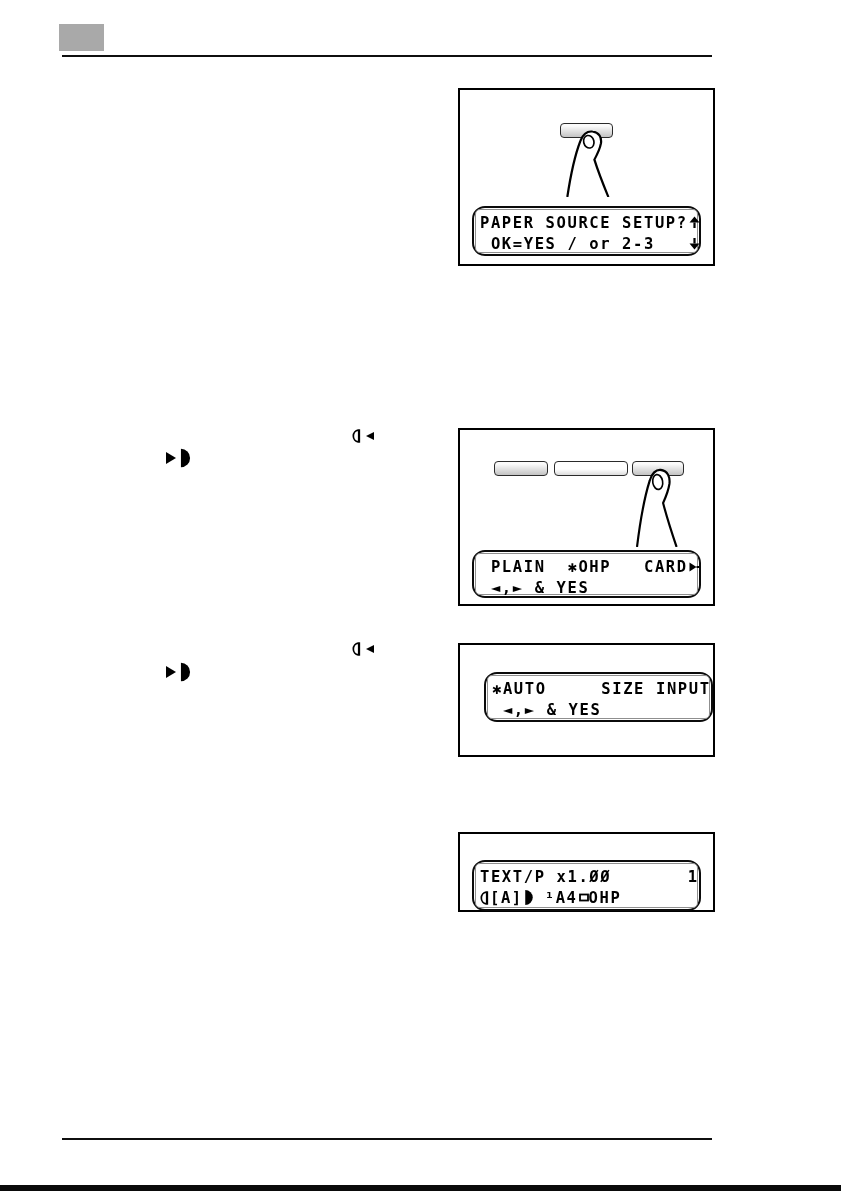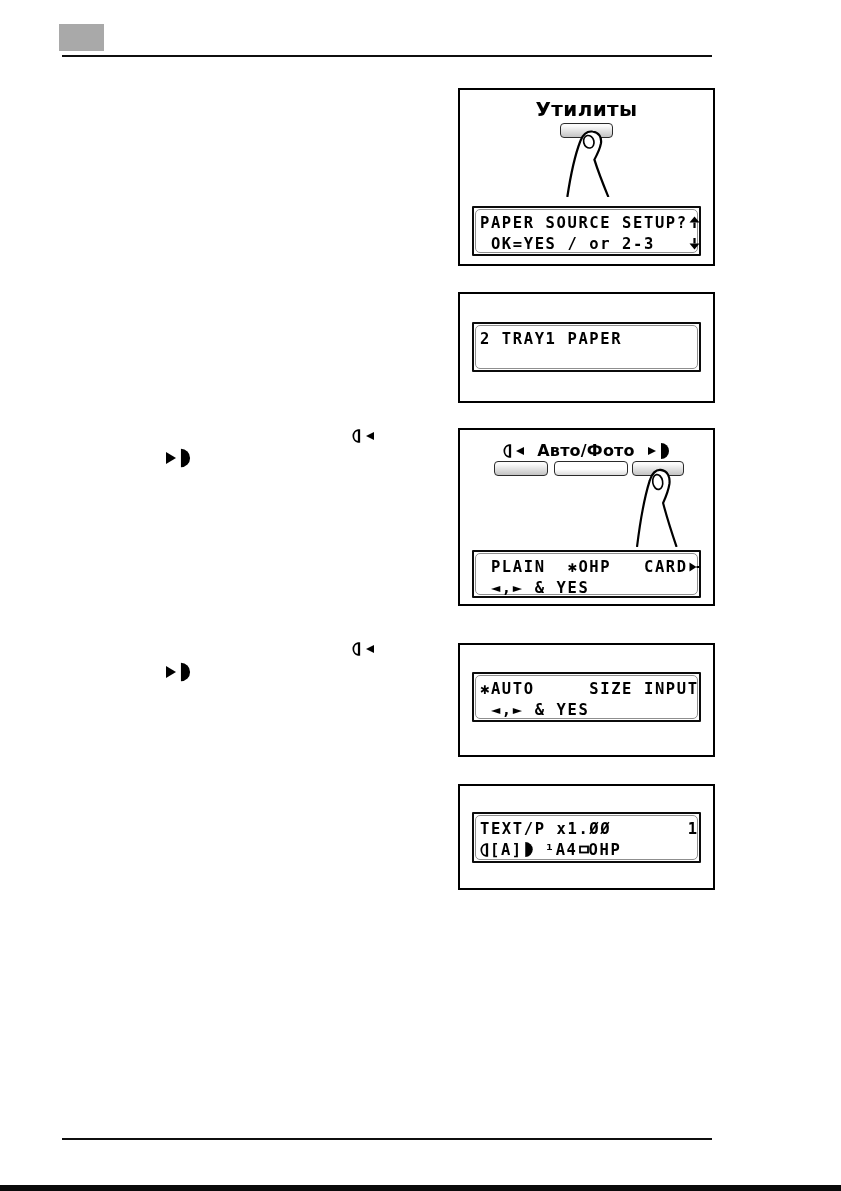--- a/index.html
+++ b/index.html
@@ -12,33 +12,33 @@
   .rule.top{top:55px;}
   .rule.bottom{top:1138px;}
   .edge-strip{position:absolute;left:0;top:1185px;width:841px;height:6px;background:#0a0a0a;}
 
   
   .panel{position:absolute;left:458px;width:257px;border:2px solid #000;background:#fff;box-sizing:border-box;}
   .p1{top:88px;height:178px;}
   .p2{top:292px;height:111px;}
   .p3{top:428px;height:178px;}
   .p4{top:643px;height:114px;}
-  .p5{top:784px;height:106px;}
+  .p5{top:832px;height:80px;}
 
   .ptitle{font-weight:bold;text-align:center;}
   .t1{margin-top:7px;font-size:20px;letter-spacing:.4px;}
   .t3{font-size:16px;letter-spacing:.2px;}
 
   
   .kbtn{position:absolute;height:15px;border:1.6px solid #2b2b2b;border-radius:4px;
         background:linear-gradient(180deg,#fbfbfb 15%,#c3c3c3 100%);box-sizing:border-box;}
   .kbtn.white{background:linear-gradient(180deg,#ffffff 55%,#dcdcdc 100%);}
 
   
-  .lcd{position:absolute;left:12px;width:229px;border:2px solid #0b0b0b;border-radius:1px;
+  .lcd{position:absolute;left:12px;width:229px;border:2px solid #0b0b0b;border-radius:13px;
        padding:1px;box-sizing:border-box;background:#fff;}
   .lcd-in{border:1px solid #8f8f8f;border-radius:5px;height:100%;box-sizing:border-box;
           padding:2px 2px 0 4px;background:#fff;}
   .lcd-line{display:flex;align-items:center;height:21px;white-space:pre;
             font-family:"DejaVu Sans Mono","DejaVu Sans",monospace;font-weight:bold;
             font-size:15.5px;letter-spacing:1.6px;}
 
   
   .keygroup{position:absolute;display:flex;align-items:center;gap:5px;}
   .hgroup{display:flex;align-items:center;gap:4px;}
@@ -86,21 +86,20 @@
     <span class="tri-l"></span>
   </div>
   <div class="keygroup" style="left:166px;top:662px;gap:4px;">
     <span class="tri-r big"></span>
     <svg width="11" height="20" viewBox="0 0 12 20">
       <path d="M1,0 A10,10 0 0 1 1,20 Z" fill="#000"></path>
     </svg>
   </div>
 
   <div class="panel p1">
-    <div class="ptitle t1">Утилиты</div>
     <div class="kbtn" style="left:100px;top:33px;width:53px;"></div>
     <svg class="finger" style="left:98px;top:39px;" width="56" height="68" viewBox="0 0 60 80" preserveAspectRatio="none">
       <path d="M10,80 C13,58 17,34 24,14 C26,7 31,2 37,3 C44,4 47,10 46,17 C45,23 42,30 39,36 C43,50 48,64 54,80" fill="#fff" stroke="#000" stroke-width="2.4"></path>
       <ellipse cx="33" cy="15" rx="5.5" ry="7.5" transform="rotate(-12 33 15)" fill="#fff" stroke="#000" stroke-width="1.8"></ellipse>
     </svg>
     <div class="lcd" style="top:116px;height:50px;">
       <div class="lcd-in">
         <div class="lcd-line">
           <span>PAPER SOURCE SETUP?</span>
           <svg class="lcdicon" width="11" height="13" viewBox="0 0 11 13">
@@ -112,46 +111,22 @@
           <span> OK=YES / or 2-3   </span>
           <svg class="lcdicon" width="11" height="13" viewBox="0 0 11 13">
             <rect x="4.4" y="1" width="2.2" height="5.5" fill="#000"></rect>
               <path d="M0.5,6.5 L10.5,6.5 L5.5,12.5 Z" fill="#000"></path>
           </svg>
         </div>
       </div>
     </div>
   </div>
 
-  <div class="panel p2">
-    <div class="lcd" style="top:28px;height:50px;">
-      <div class="lcd-in">
-        <div class="lcd-line"><span>2 TRAY1 PAPER</span></div>
-        <div class="lcd-line"><span></span></div>
-      </div>
-    </div>
-  </div>
 
   <div class="panel p3">
-    <div class="p3head">
-      <span class="hgroup">
-        <svg width="9" height="14" viewBox="0 0 12 20">
-          <path d="M8.5,1.5 A8.3,8.6 0 0 0 8.5,18.5" fill="none" stroke="#000" stroke-width="2.4"></path>
-          <rect x="8" y="0.4" width="3.2" height="19.2" fill="#000"></rect>
-        </svg>
-        <span class="tri-l"></span>
-      </span>
-      <span class="ptitle t3">Авто/Фото</span>
-      <span class="hgroup">
-        <span class="tri-r"></span>
-        <svg width="10" height="16" viewBox="0 0 12 20">
-          <path d="M1,0 A10,10 0 0 1 1,20 Z" fill="#000"></path>
-        </svg>
-      </span>
-    </div>
     <div class="kbtn" style="left:34px;top:31px;width:54px;"></div>
     <div class="kbtn white" style="left:94px;top:31px;width:74px;"></div>
     <div class="kbtn" style="left:172px;top:31px;width:52px;"></div>
     <svg class="finger" style="left:168px;top:37px;" width="54" height="80" viewBox="0 0 60 80" preserveAspectRatio="none">
       <path d="M10,80 C13,58 17,34 24,14 C26,7 31,2 37,3 C44,4 47,10 46,17 C45,23 42,30 39,36 C43,50 48,64 54,80" fill="#fff" stroke="#000" stroke-width="2.4"></path>
       <ellipse cx="33" cy="15" rx="5.5" ry="7.5" transform="rotate(-12 33 15)" fill="#fff" stroke="#000" stroke-width="1.8"></ellipse>
     </svg>
     <div class="lcd" style="top:120px;height:48px;text-align:right;">
       <div class="lcd-in">
         <div class="lcd-line">
@@ -160,21 +135,21 @@
             <path d="M0.5,0.5 L7.5,5 L0.5,9.5 Z" fill="#000"></path>
               <rect x="7.5" y="4" width="3" height="2" fill="#000"></rect>
           </svg>
         </div>
         <div class="lcd-line"><span> ◄,► &amp; YES</span></div>
       </div>
     </div>
   </div>
 
   <div class="panel p4">
-    <div class="lcd" style="top:27px;height:50px;">
+    <div class="lcd" style="top:27px;height:50px;margin-left:12px;">
       <div class="lcd-in">
         <div class="lcd-line"><span>✱AUTO     SIZE INPUT</span></div>
         <div class="lcd-line"><span> ◄,► &amp; YES</span></div>
       </div>
     </div>
   </div>
 
   <div class="panel p5">
     <div class="lcd" style="top:26px;height:51px;">
       <div class="lcd-in">

